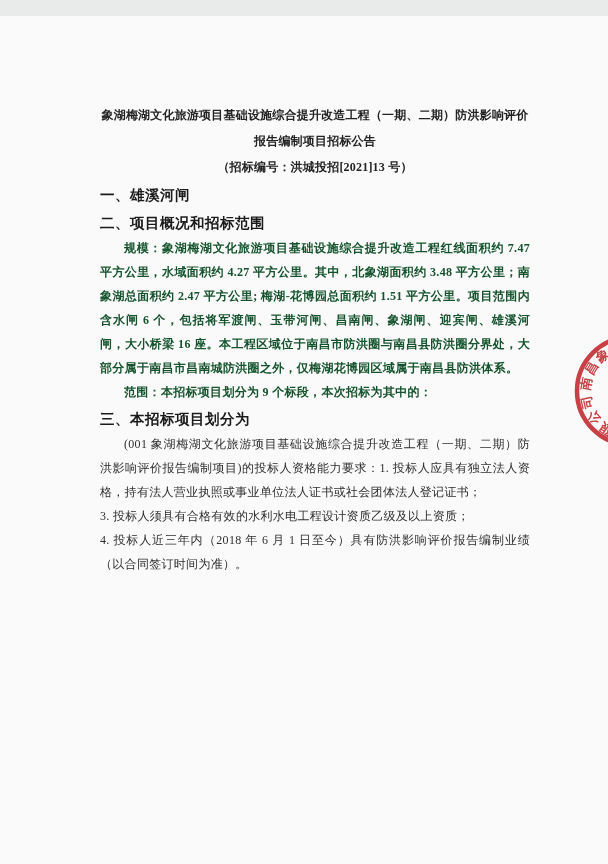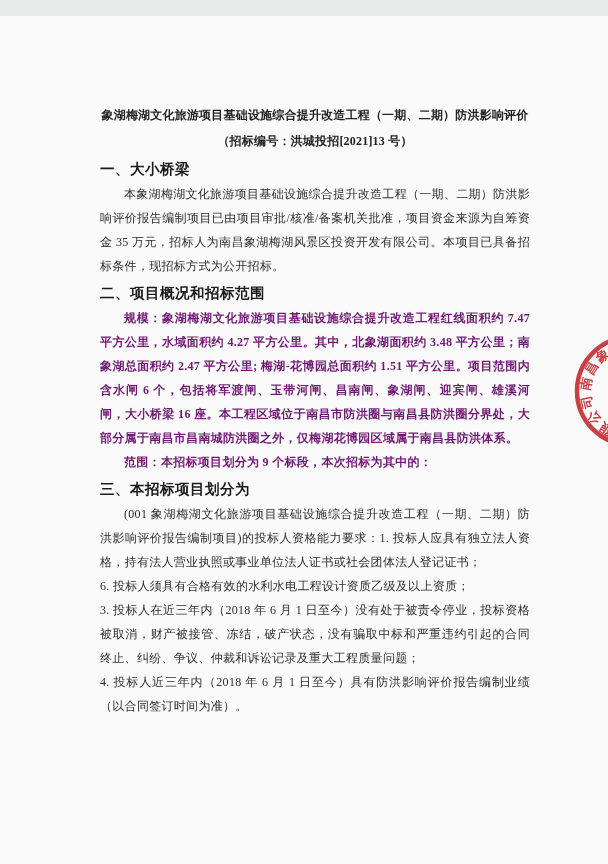--- a/index.html
+++ b/index.html
@@ -41,21 +41,21 @@
     letter-spacing: 0.5px;
   }
   .para {
     font-size: 12px;
     line-height: 24px;
     text-align: justify;
     word-break: break-all;
     letter-spacing: 0.3px;
   }
   .indent { text-indent: 2em; }
-  .bold-para { font-weight: 600; color: #701a75; }
+  .bold-para { font-weight: 600; color: #14532d; }
   .seal {
     position: absolute;
     left: 573px;
     top: 318px;
     width: 116px;
     height: 116px;
     opacity: 0.88;
   }
   .page-edge-line {
     position: absolute;
@@ -76,35 +76,34 @@
 </style>
 </head>
 <body>
 
 <div class="page">
 
   <div class="content">
 
     <div class="title-block">
       <div class="title-line">象湖梅湖文化旅游项目基础设施综合提升改造工程（一期、二期）防洪影响评价</div>
+      <div class="title-line">报告编制项目招标公告</div>
       <div class="title-line">（招标编号：洪城投招[2021]13 号）</div>
     </div>
 
 
-    <div class="section-heading">一、大小桥梁</div>
-    <div class="para indent">本象湖梅湖文化旅游项目基础设施综合提升改造工程（一期、二期）防洪影响评价报告编制项目已由项目审批/核准/备案机关批准，项目资金来源为自筹资金 35 万元，招标人为南昌象湖梅湖风景区投资开发有限公司。本项目已具备招标条件，现招标方式为公开招标。</div>
+    <div class="section-heading">一、雄溪河闸</div>
 
     <div class="section-heading">二、项目概况和招标范围</div>
     <div class="para indent bold-para">规模：象湖梅湖文化旅游项目基础设施综合提升改造工程红线面积约 7.47 平方公里，水域面积约 4.27 平方公里。其中，北象湖面积约 3.48 平方公里；南象湖总面积约 2.47 平方公里; 梅湖-花博园总面积约 1.51 平方公里。项目范围内含水闸 6 个，包括将军渡闸、玉带河闸、昌南闸、象湖闸、迎宾闸、雄溪河闸，大小桥梁 16 座。本工程区域位于南昌市防洪圈与南昌县防洪圈分界处，大部分属于南昌市昌南城防洪圈之外，仅梅湖花博园区域属于南昌县防洪体系。</div>
     <div class="para indent bold-para">范围：本招标项目划分为 9 个标段，本次招标为其中的：</div>
 
     <div class="section-heading">三、本招标项目划分为</div>
     <div class="para indent">(001 象湖梅湖文化旅游项目基础设施综合提升改造工程（一期、二期）防洪影响评价报告编制项目)的投标人资格能力要求：1. 投标人应具有独立法人资格，持有法人营业执照或事业单位法人证书或社会团体法人登记证书；</div>
-    <div class="para">6. 投标人须具有合格有效的水利水电工程设计资质乙级及以上资质；</div>
-    <div class="para">3. 投标人在近三年内（2018 年 6 月 1 日至今）没有处于被责令停业，投标资格被取消，财产被接管、冻结，破产状态，没有骗取中标和严重违约引起的合同终止、纠纷、争议、仲裁和诉讼记录及重大工程质量问题；</div>
+    <div class="para">3. 投标人须具有合格有效的水利水电工程设计资质乙级及以上资质；</div>
     <div class="para">4. 投标人近三年内（2018 年 6 月 1 日至今）具有防洪影响评价报告编制业绩（以合同签订时间为准）。</div>
 
   </div>
 
   <svg class="seal" viewBox="0 0 116 116" xmlns="http://www.w3.org/2000/svg">
     <circle cx="58" cy="57" r="54" fill="none" stroke="#c2272d" stroke-width="4.5"></circle>
     <defs>
       <path id="sealTextPath" d="M 17,57 A 41,41 0 1,1 17,57.01"></path>
     </defs>
     <text fill="#c2272d" font-size="13" letter-spacing="2" font-weight="bold" font-family="'Liberation Serif','DejaVu Serif',serif">

